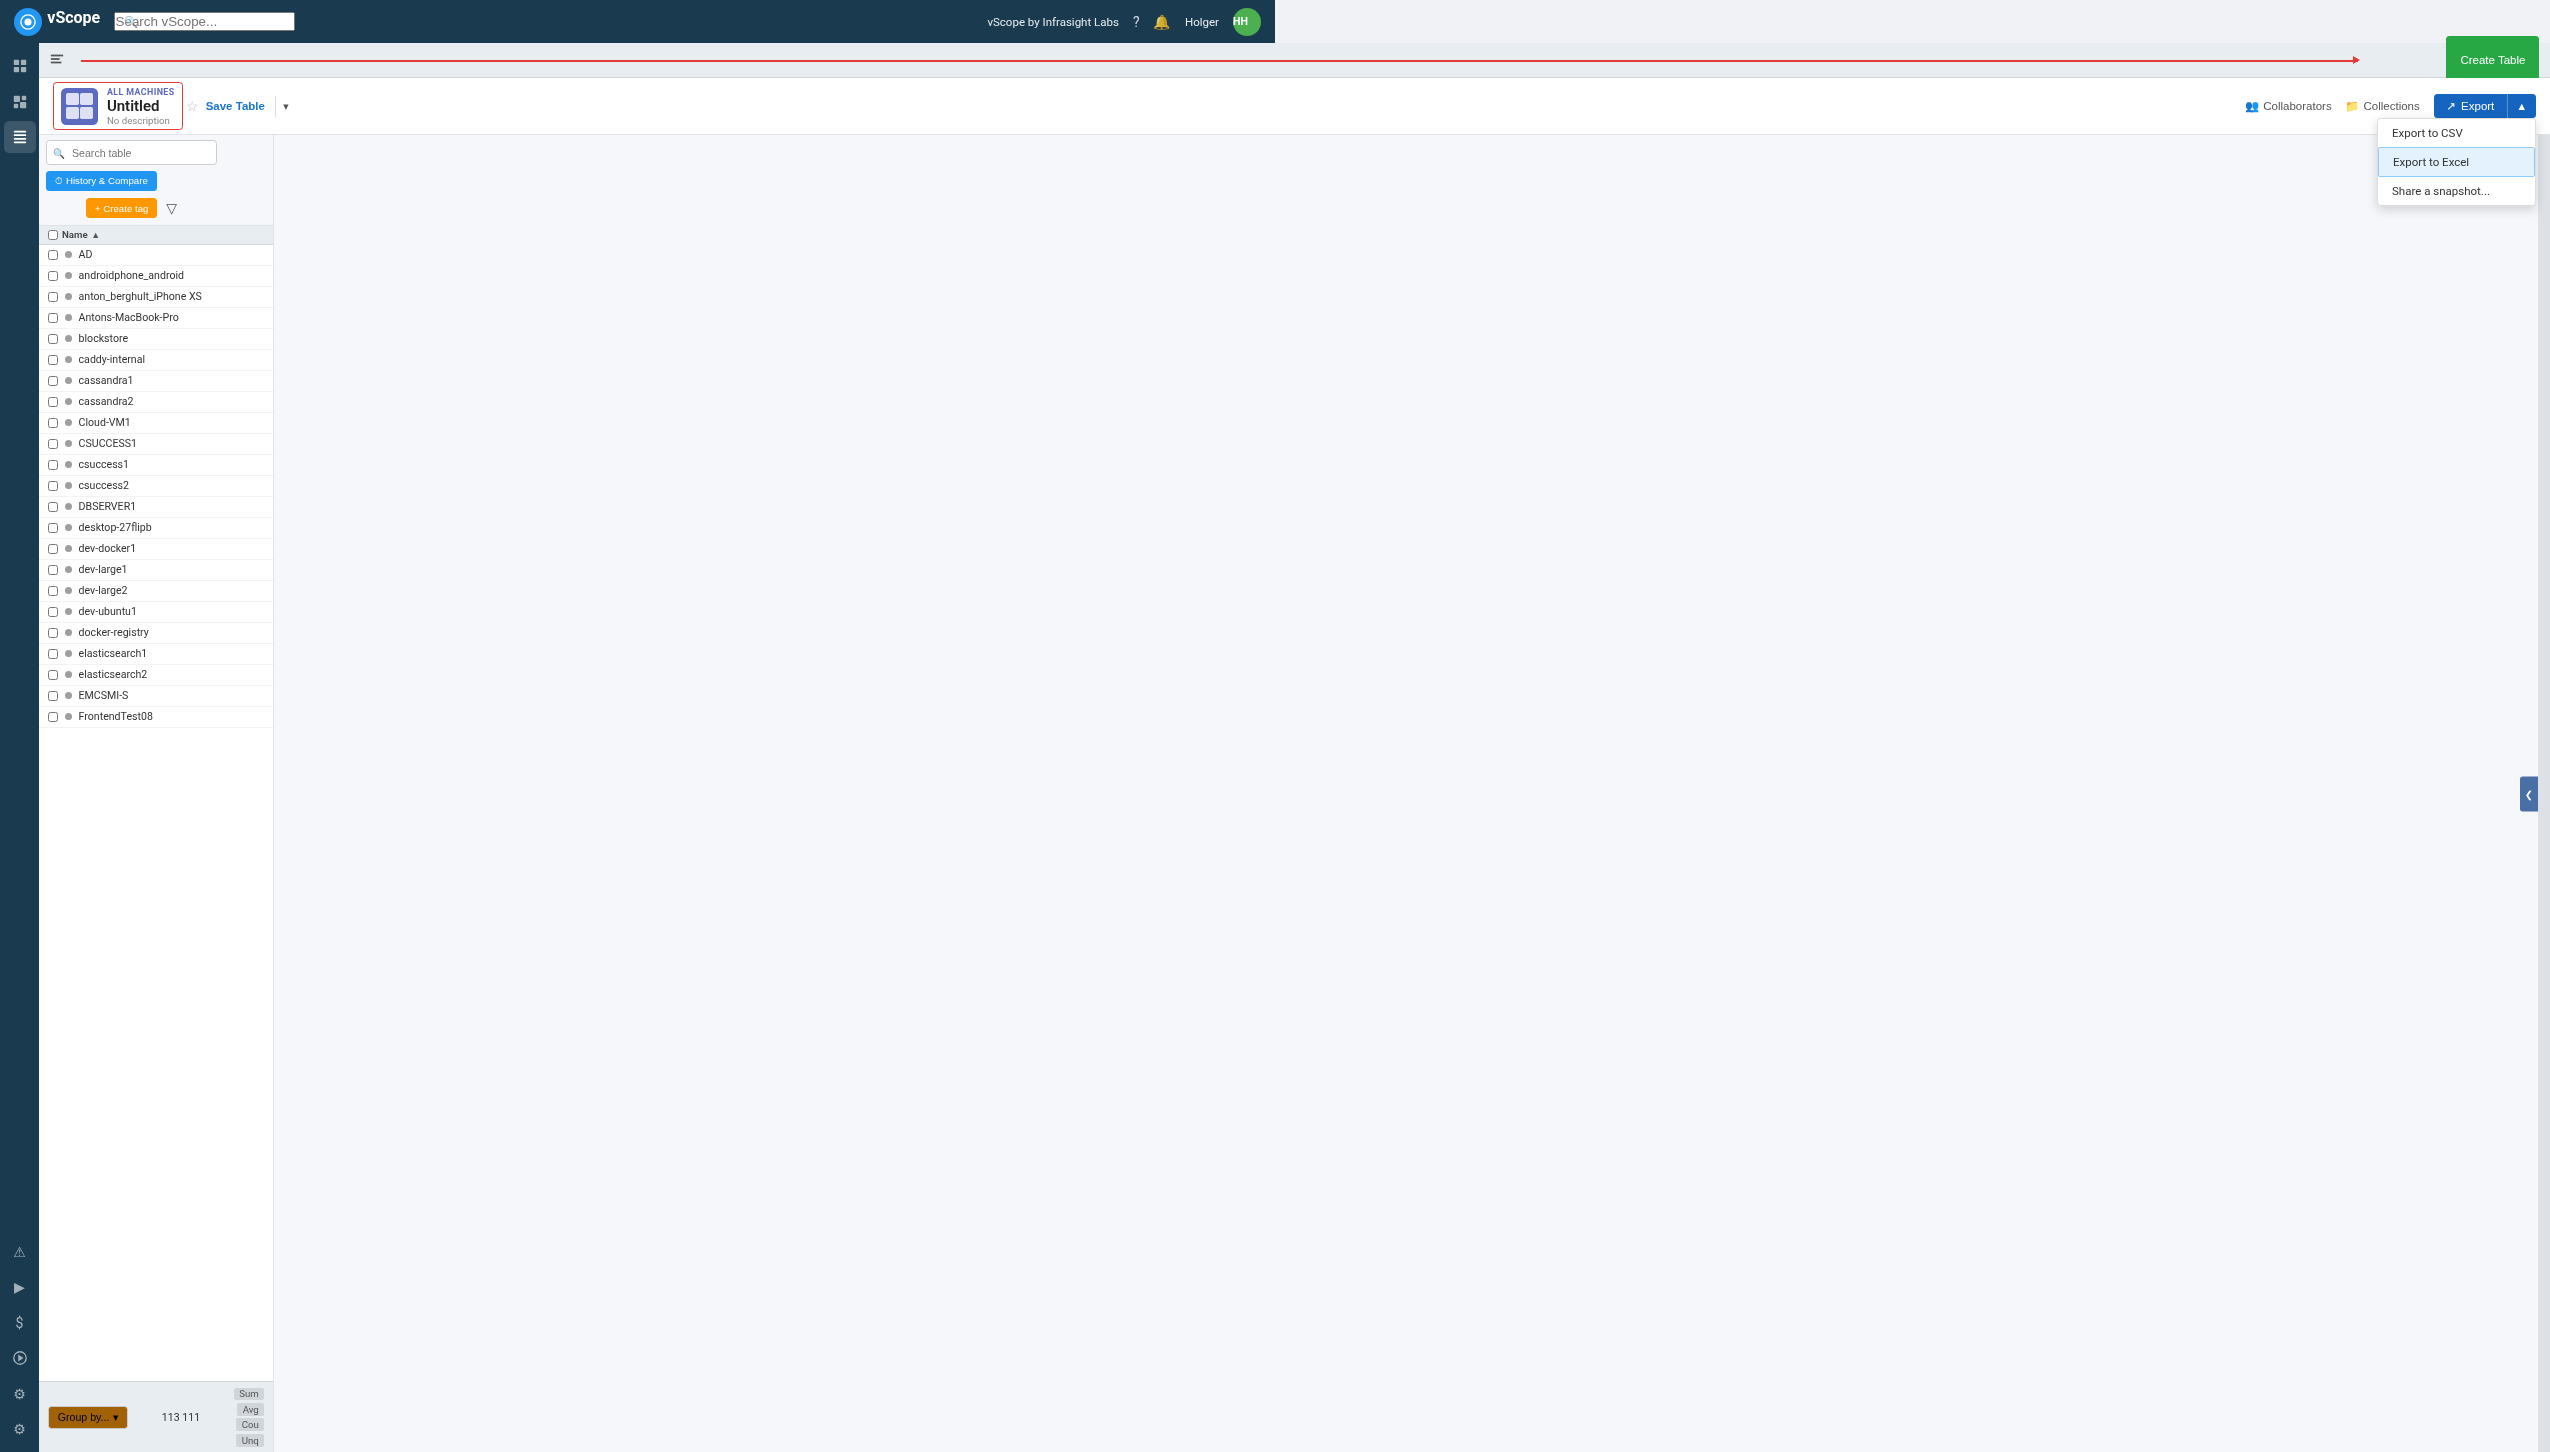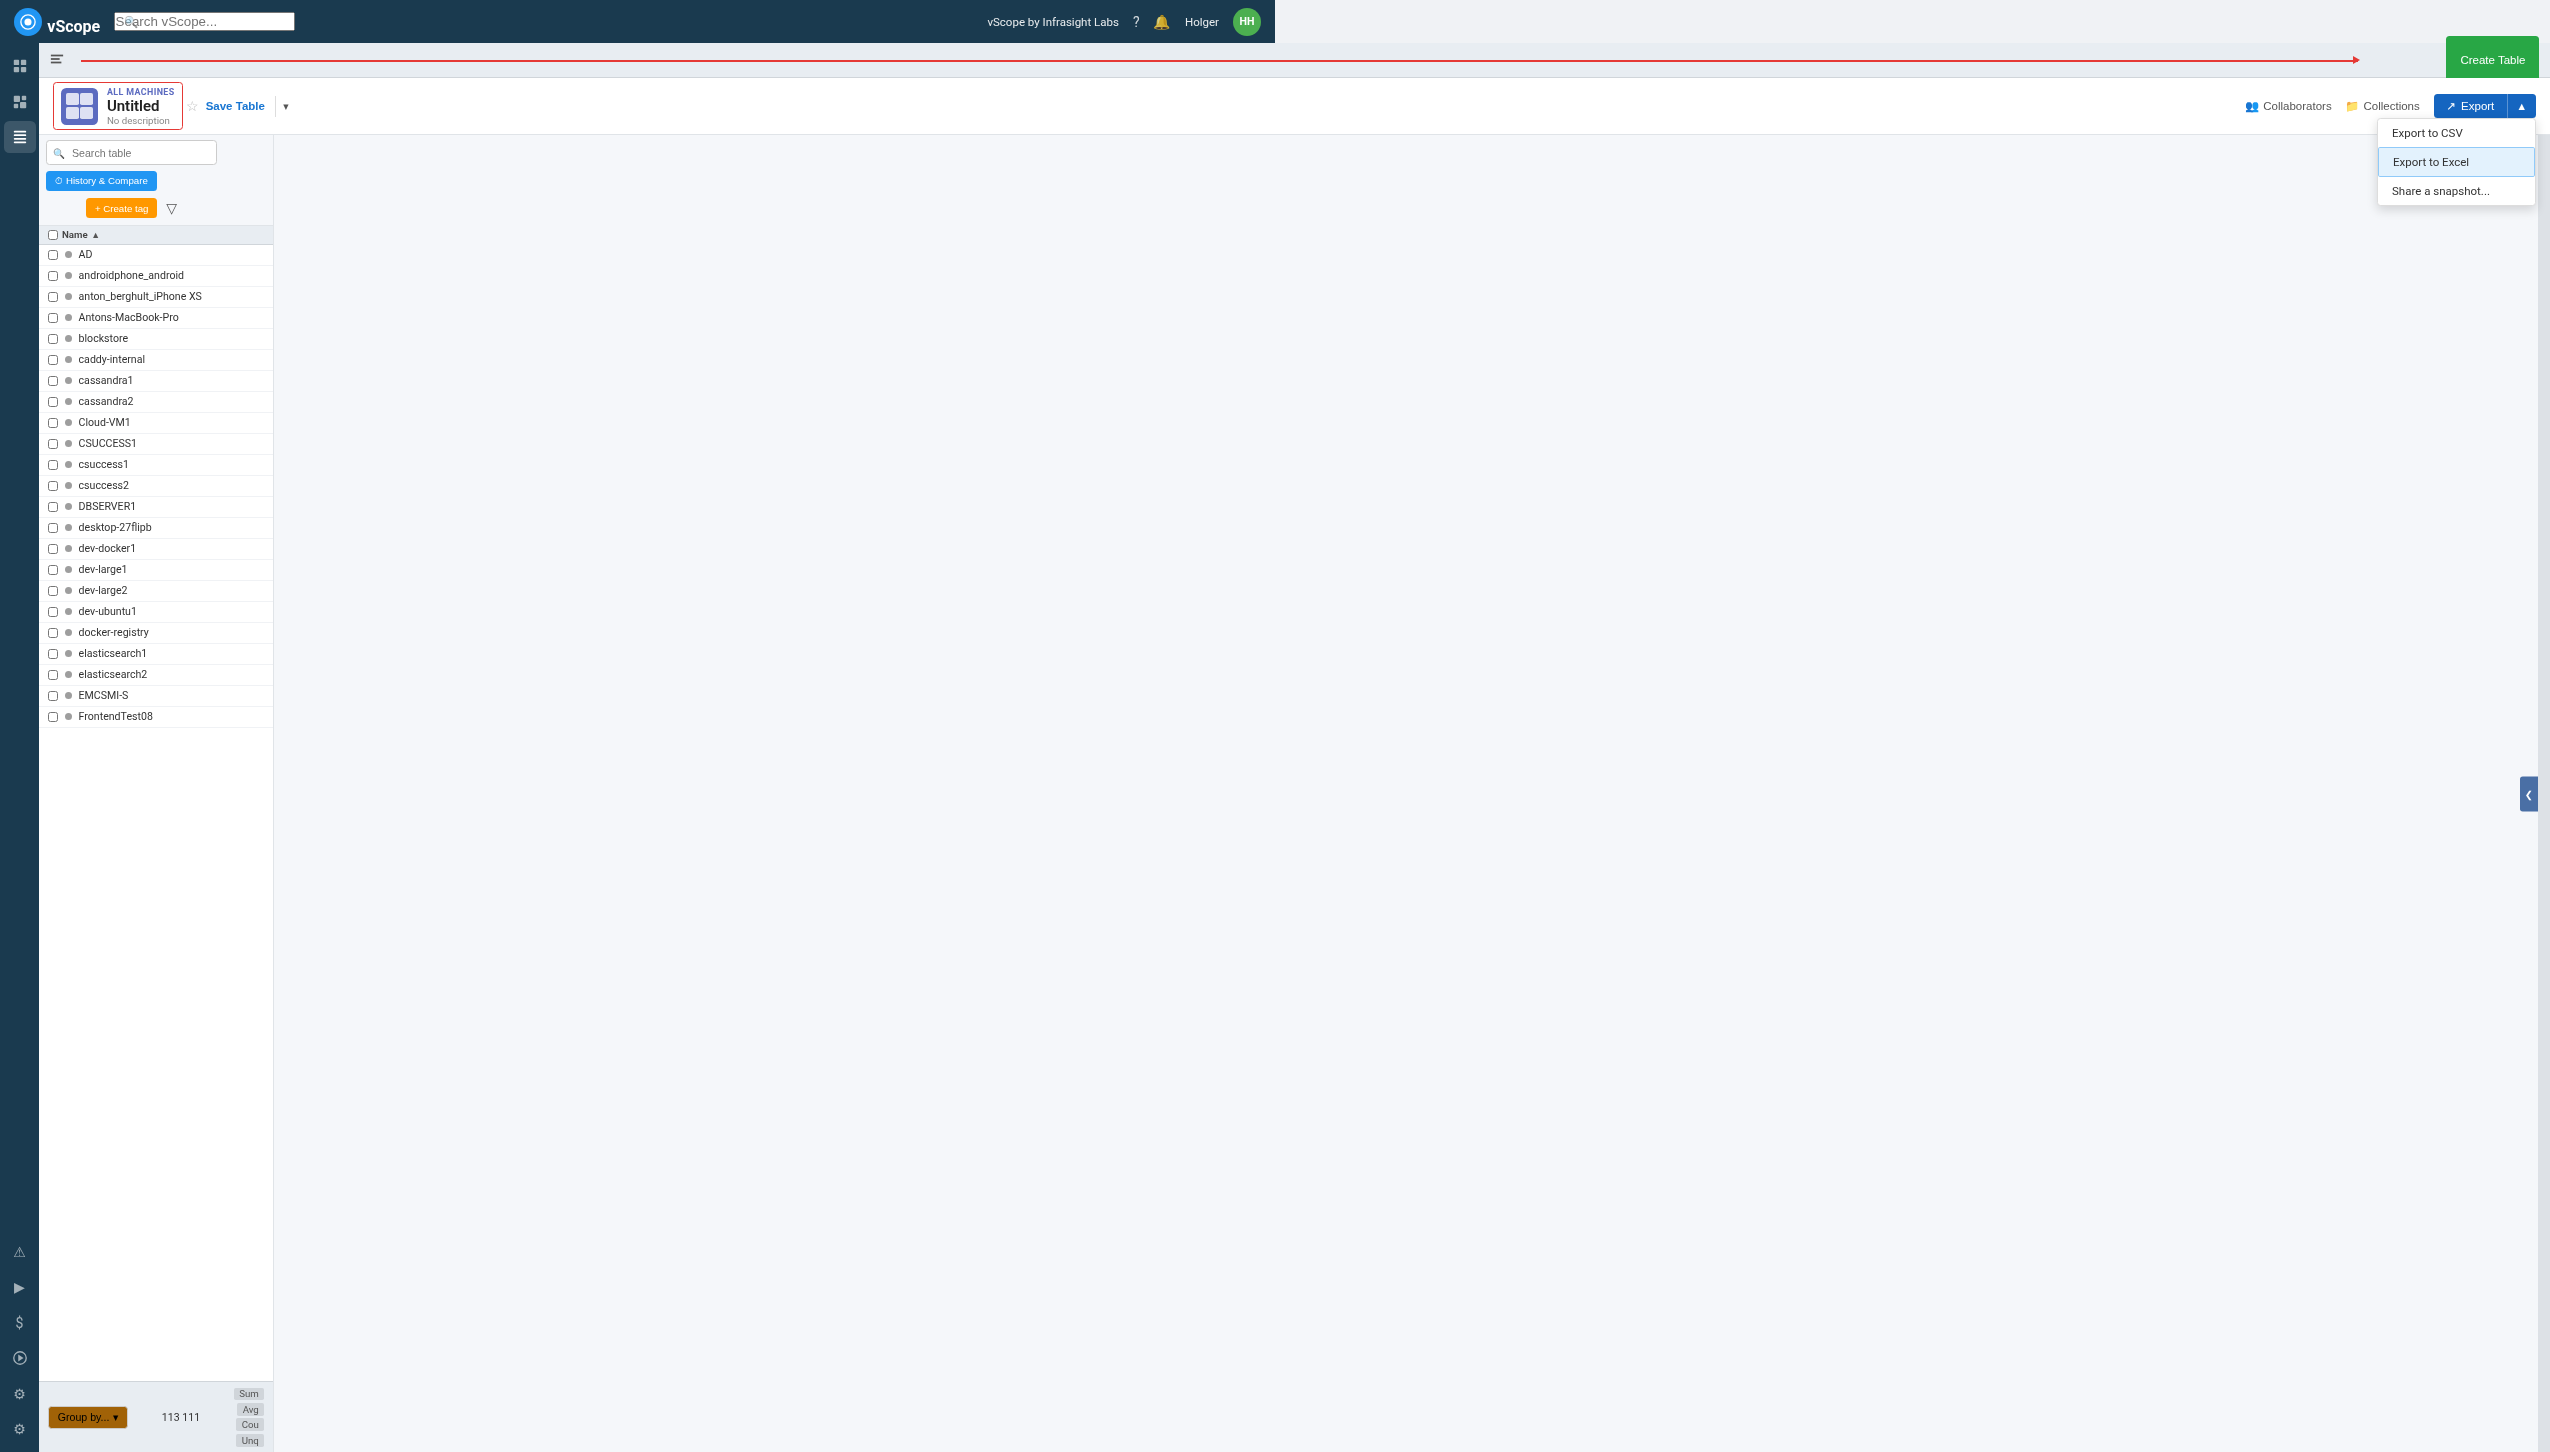--- a/index.html
+++ b/index.html
@@ -11,21 +11,21 @@
       height: 43px;
       display: flex;
       align-items: center;
       padding: 0 14px;
       gap: 10.6px;
       position: relative;
       z-index: 100;
     }
     .navbar-logo {
       display: flex;
-      align-items: flex-end;
+      align-items: flex-start;
       gap: 5.3px;
       color: white;
       font-size: 16px;
       font-weight: bold;
       min-width: 89px;
     }
     .logo-circle {
       width: 28px; height: 28px;
       background: #2196F3;
       border-radius: 50%;
@@ -57,21 +57,21 @@
       margin-left: auto;
       color: white;
       font-size: 11.5px;
     }
     .navbar-right .brand-name { font-size: 11.5px; color: rgba(255,255,255,0.9); }
     .navbar-icon { color: rgba(255,255,255,0.8); font-size: 14px; cursor: pointer; }
     .avatar {
       width: 28px; height: 28px;
       background: #4CAF50;
       border-radius: 50%;
-      display: flex; align-items: center; justify-content: center;
+      display: flex; align-items: center; justify-content: flex-start;
       color: white; font-size: 10.6px; font-weight: bold;
     }
 
     
     .sidebar {
       position: absolute;
       left: 0; top: 43px;
       width: 39px;
       height: calc(100% - 43px);
       background: #1a3a4f;

